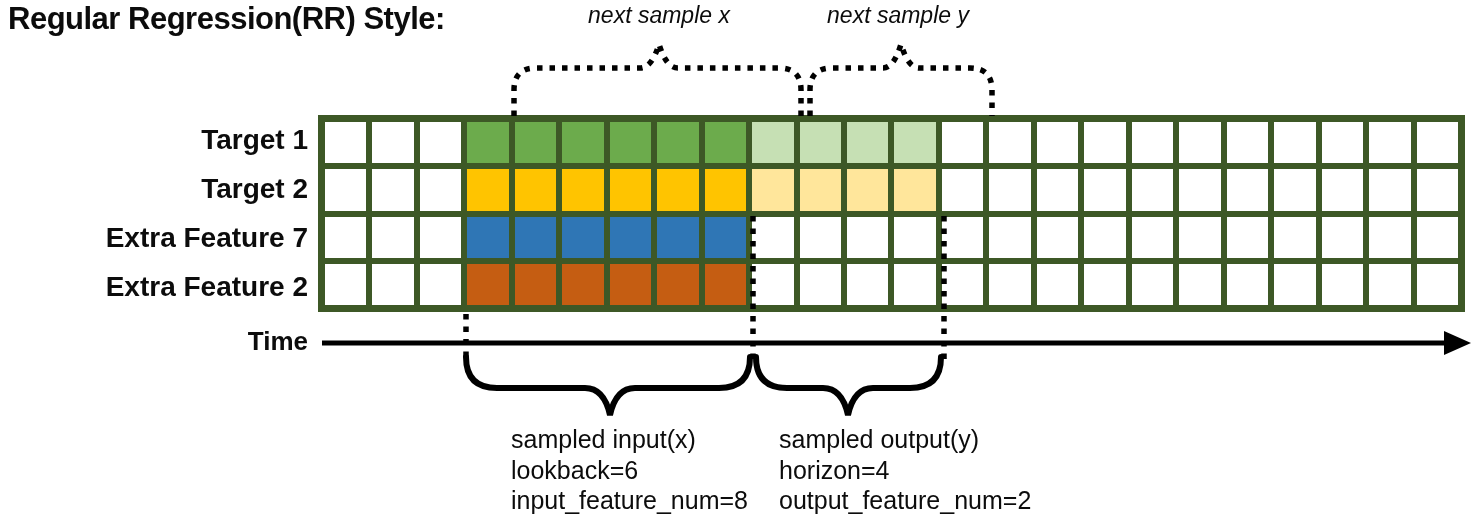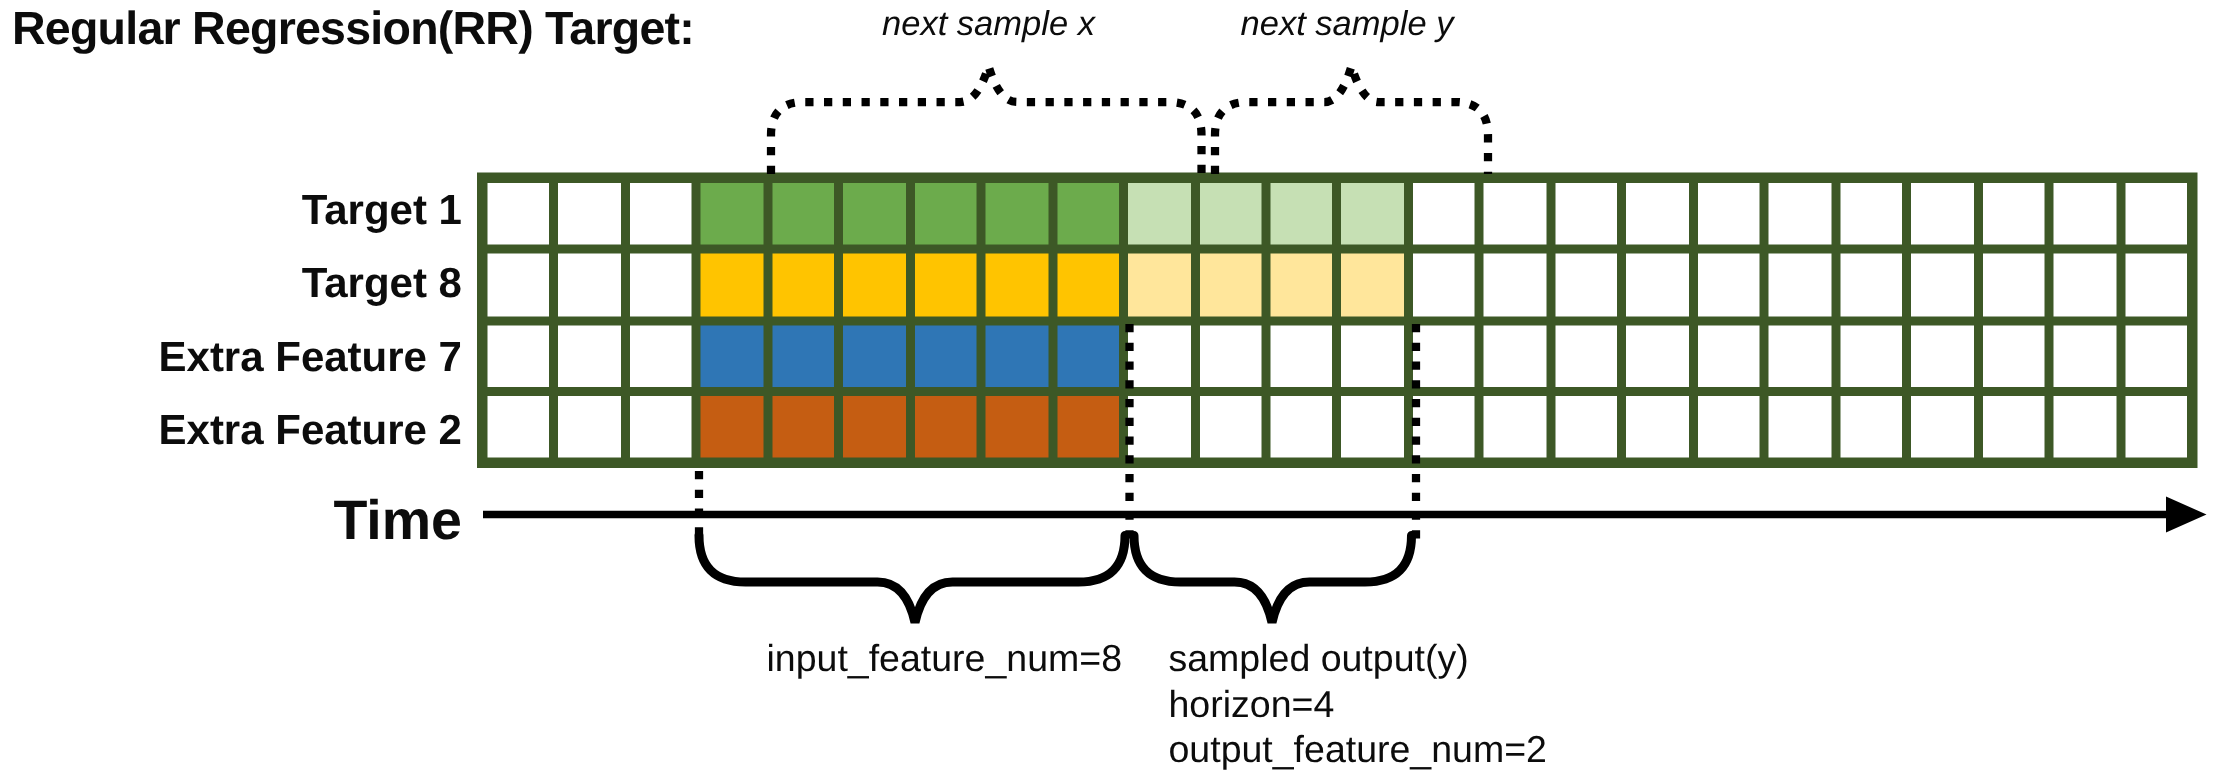--- a/index.html
+++ b/index.html
@@ -31,39 +31,39 @@
     display:grid; grid-template-columns:repeat(24,1fr); grid-template-rows:repeat(4,1fr);
     gap:6px;
   }
   .overlay { position:absolute; left:0; top:0; width:1476px; height:516px; }
   .dotted { fill:none; stroke:var(--ann,#000); stroke-width:5.5; stroke-dasharray:5.5 7; }
   .solid  { fill:none; stroke:var(--ann,#000); stroke-width:6; stroke-linecap:round; }
   .axis   { stroke:var(--ann,#000); stroke-width:5; }
   .arrowhead { fill:var(--ann,#000); stroke:none; }
   .time-label {
     position:absolute; left:0; top:326px; width:308px; text-align:right;
-    font-size:37px; font-weight:bold;
+    font-size:26px; font-weight:bold;
   }
   .block { position:absolute; top:424px; font-size:25px; line-height:30.5px; white-space:nowrap; }
   .input-block  { left:511px; }
   .output-block { left:779px; }
 </style>
 </head>
 <body>
 
 <div class="canvas">
 
-  <div class="title">Regular Regression(RR) Target:</div>
+  <div class="title">Regular Regression(RR) Style:</div>
 
   <div class="next-label next-x">next sample x</div>
   <div class="next-label next-y">next sample y</div>
 
   <div class="row-labels">
       <div class="row-label">Target 1</div>
-      <div class="row-label">Target 8</div>
+      <div class="row-label">Target 2</div>
       <div class="row-label">Extra Feature 7</div>
       <div class="row-label">Extra Feature 2</div>
     </div>
 
   <div class="grid" style="background: rgb(61, 88, 38);">
       <div style="background: rgb(255, 255, 255);"></div>
       <div style="background: rgb(255, 255, 255);"></div>
       <div style="background: rgb(255, 255, 255);"></div>
       <div style="background: rgb(108, 171, 76);"></div>
       <div style="background: rgb(108, 171, 76);"></div>
@@ -173,20 +173,22 @@
     <line class="axis" x1="322" y1="343" x2="1450" y2="343"></line>
     <polygon class="arrowhead" points="1444,331 1471,343 1444,355"></polygon>
 
     <path class="solid" d="M 466 357 Q 466 388 497 388 L 585 388 Q 604 388 610 415 Q 616 388 635 388 L 719 388 Q 750 388 750 357"></path>
     <path class="solid" d="M 756 357 Q 756 388 787 388 L 823 388 Q 842 388 848 415 Q 854 388 873 388 L 910 388 Q 941 388 941 357"></path>
   </svg>
 
   <div class="time-label">Time</div>
 
   <div class="block input-block">
+    <div>sampled input(x)</div>
+    <div>lookback=6</div>
     <div>input_feature_num=8</div>
   </div>
 
   <div class="block output-block">
     <div>sampled output(y)</div>
     <div>horizon=4</div>
     <div>output_feature_num=2</div>
   </div>
 
 </div>

